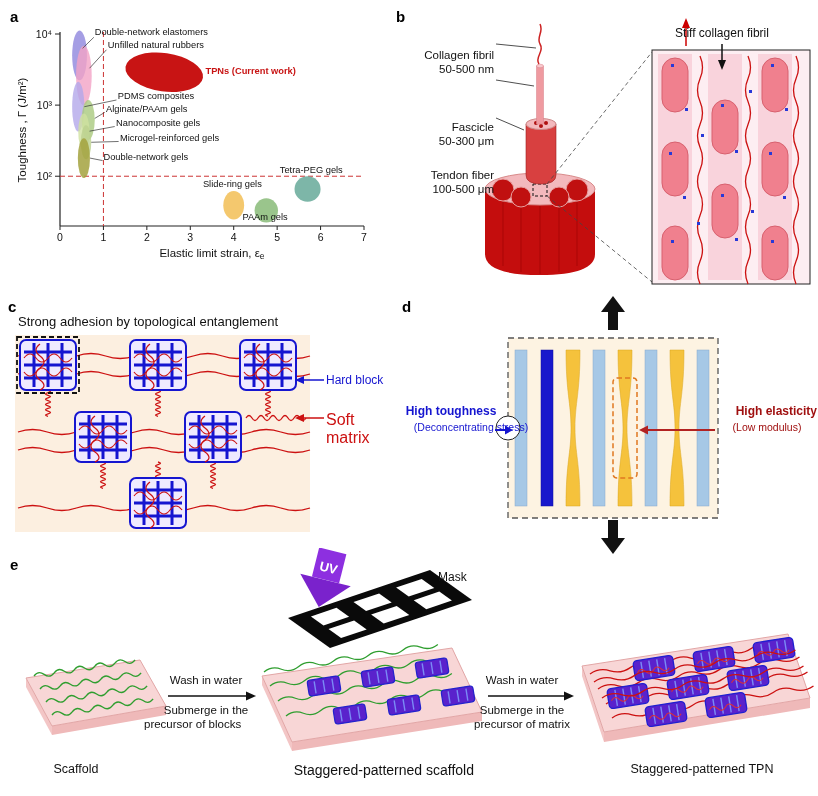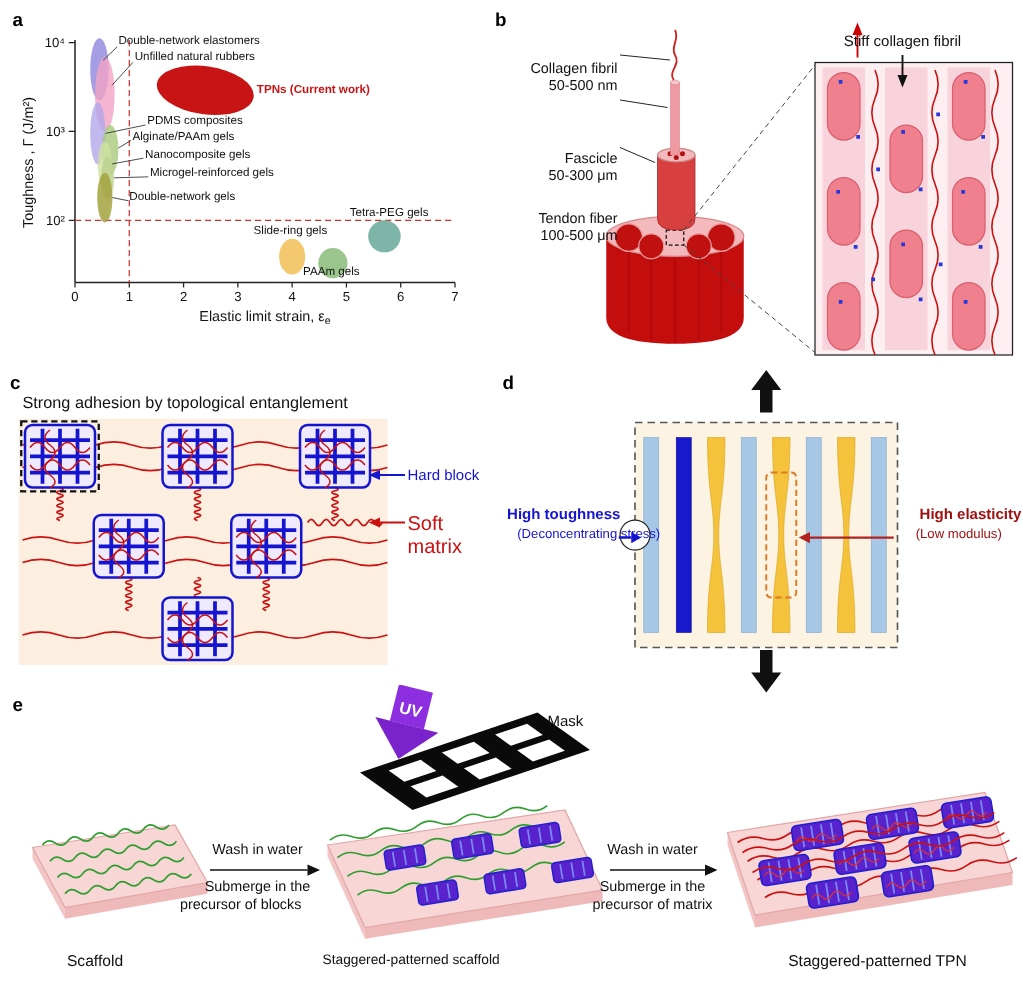--- a/index.html
+++ b/index.html
@@ -347,17 +347,17 @@
     </svg>
     <div class="plabel" style="left:4px;top:8px;">e</div>
     <div class="t" style="left:432px;top:22px;font-size:12px;">Mask</div>
     <div class="t" style="left:146px;top:126px;width:108px;text-align:center;font-size:11.5px;">Wash in water</div>
     <div class="t" style="left:138px;top:156px;width:124px;text-align:center;font-size:11.5px;">Submerge in the</div>
     <div class="t" style="left:138px;top:170px;width:124px;text-align:left;font-size:11.5px;">precursor of blocks</div>
     <div class="t" style="left:462px;top:126px;width:108px;text-align:center;font-size:11.5px;">Wash in water</div>
     <div class="t" style="left:454px;top:156px;width:124px;text-align:center;font-size:11.5px;">Submerge in the</div>
     <div class="t" style="left:454px;top:170px;width:124px;text-align:center;font-size:11.5px;">precursor of matrix</div>
     <div class="t" style="left:10px;top:214px;width:120px;text-align:center;font-size:12.5px;">Scaffold</div>
-    <div class="t" style="left:252px;top:214px;width:216px;text-align:left;font-size:11px;">Staggered-patterned scaffold</div>
+    <div class="t" style="left:252px;top:214px;width:216px;text-align:right;font-size:14px;">Staggered-patterned scaffold</div>
     <div class="t" style="left:586px;top:214px;width:220px;text-align:center;font-size:12.5px;">Staggered-patterned TPN</div>
   </div>
 
 </div>
 
 </body></html>

